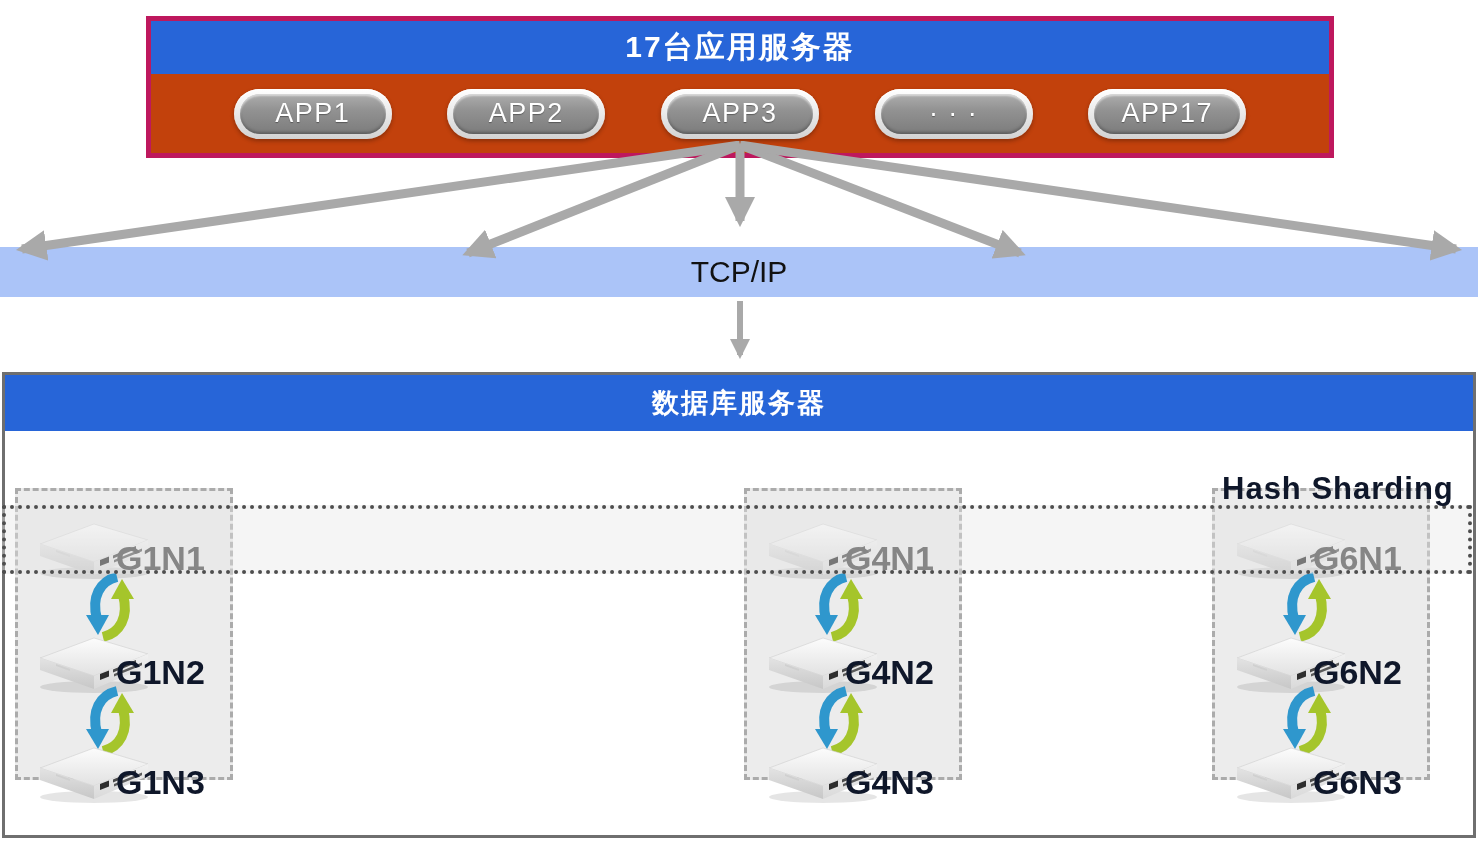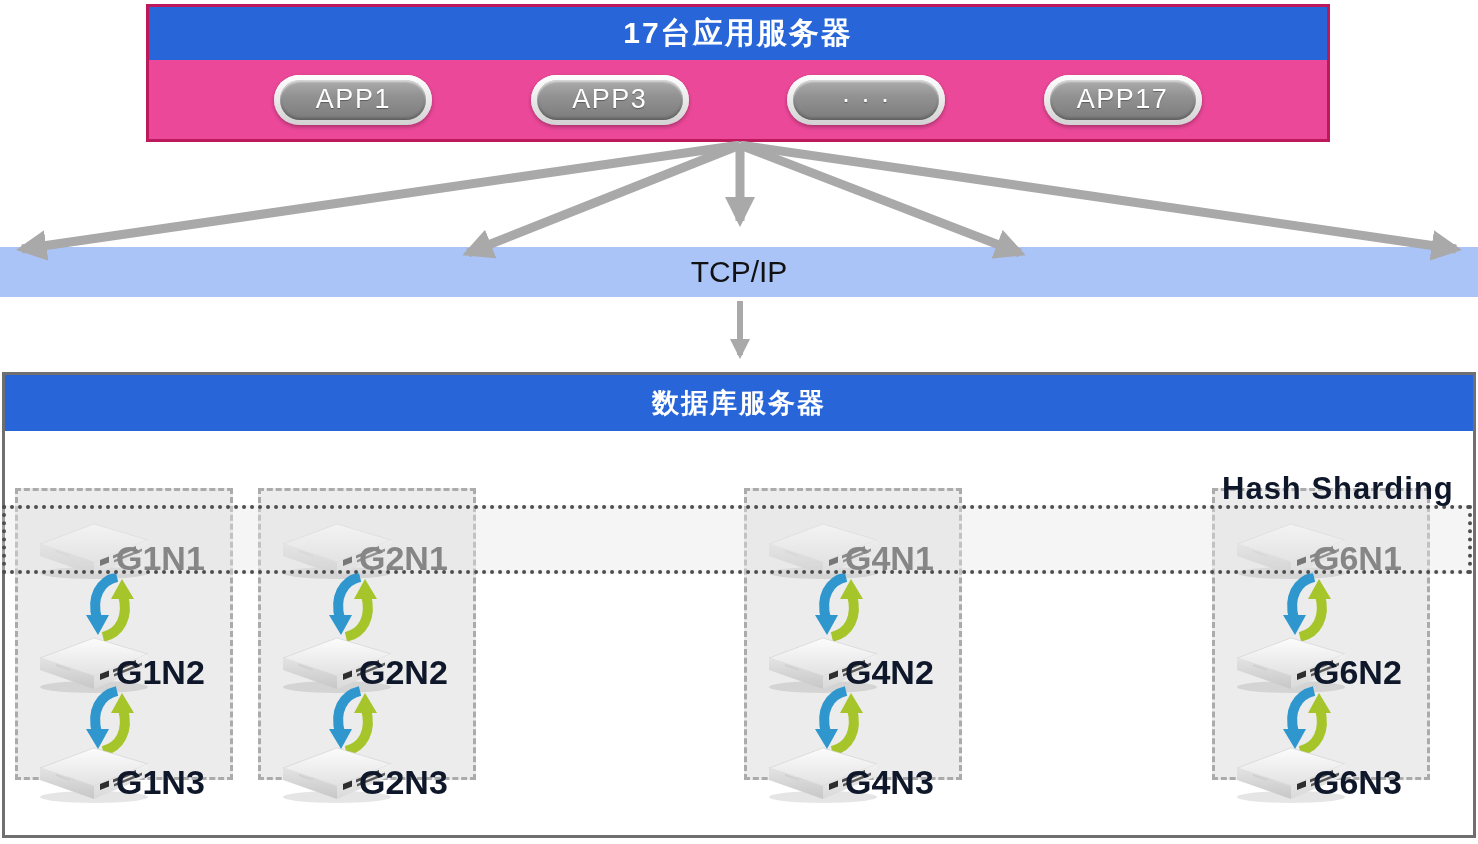--- a/index.html
+++ b/index.html
@@ -3,22 +3,22 @@
 <meta charset="utf-8">
 <style>
   html,body{margin:0;padding:0;background:#fff;}
   .canvas{
     position:relative;width:1478px;height:844px;background:#ffffff;
     font-family:"Liberation Sans", sans-serif;overflow:hidden;
   }
 
   
   .app-box{
-    position:absolute;left:146px;top:4px;width:1178px;height:132px;
-    border:3px solid #be185d;background:#ec4899;
+    position:absolute;left:146px;top:16px;width:1178px;height:132px;
+    border:5px solid #be185d;background:#c2410c;
   }
   .app-header{
     height:53px;background:#2765d8;color:#ffffff;
     display:flex;align-items:center;justify-content:center;
     font-size:30px;font-weight:bold;letter-spacing:2px;
   }
   .app-body{
     height:79px;display:flex;align-items:center;justify-content:space-evenly;
     padding:0 27px;
   }
@@ -127,20 +127,23 @@
     </defs>
   </svg>
 
   <div class="app-box">
     <div class="app-header">17台应用服务器</div>
     <div class="app-body">
       <div class="pill">
           <span class="pill-inner">APP1</span>
         </div>
       <div class="pill">
+          <span class="pill-inner">APP2</span>
+        </div>
+      <div class="pill">
           <span class="pill-inner">APP3</span>
         </div>
       <div class="pill">
           <span class="pill-inner">· · ·</span>
         </div>
       <div class="pill">
           <span class="pill-inner">APP17</span>
         </div>
     </div>
   </div>
@@ -178,40 +181,20 @@
     <span class="nlabel t-lab2">G1N2</span>
     <svg class="sync t-syn2">
         <use href="#sym-sync"></use>
       </svg>
     <svg class="srv t-srv3">
         <use href="#sym-server"></use>
       </svg>
     <span class="nlabel t-lab3">G1N3</span>
   </div>
 
-  <div class="group" style="left:258px">
-    <svg class="srv t-srv1">
-        <use href="#sym-server"></use>
-      </svg>
-    <span class="nlabel n1 t-lab1">G2N1</span>
-    <svg class="sync t-syn1">
-        <use href="#sym-sync"></use>
-      </svg>
-    <svg class="srv t-srv2">
-        <use href="#sym-server"></use>
-      </svg>
-    <span class="nlabel t-lab2">G2N2</span>
-    <svg class="sync t-syn2">
-        <use href="#sym-sync"></use>
-      </svg>
-    <svg class="srv t-srv3">
-        <use href="#sym-server"></use>
-      </svg>
-    <span class="nlabel t-lab3">G2N3</span>
-  </div>
 
 
   <div class="group" style="left:744px">
     <svg class="srv t-srv1">
         <use href="#sym-server"></use>
       </svg>
     <span class="nlabel n1 t-lab1">G4N1</span>
     <svg class="sync t-syn1">
         <use href="#sym-sync"></use>
       </svg>

